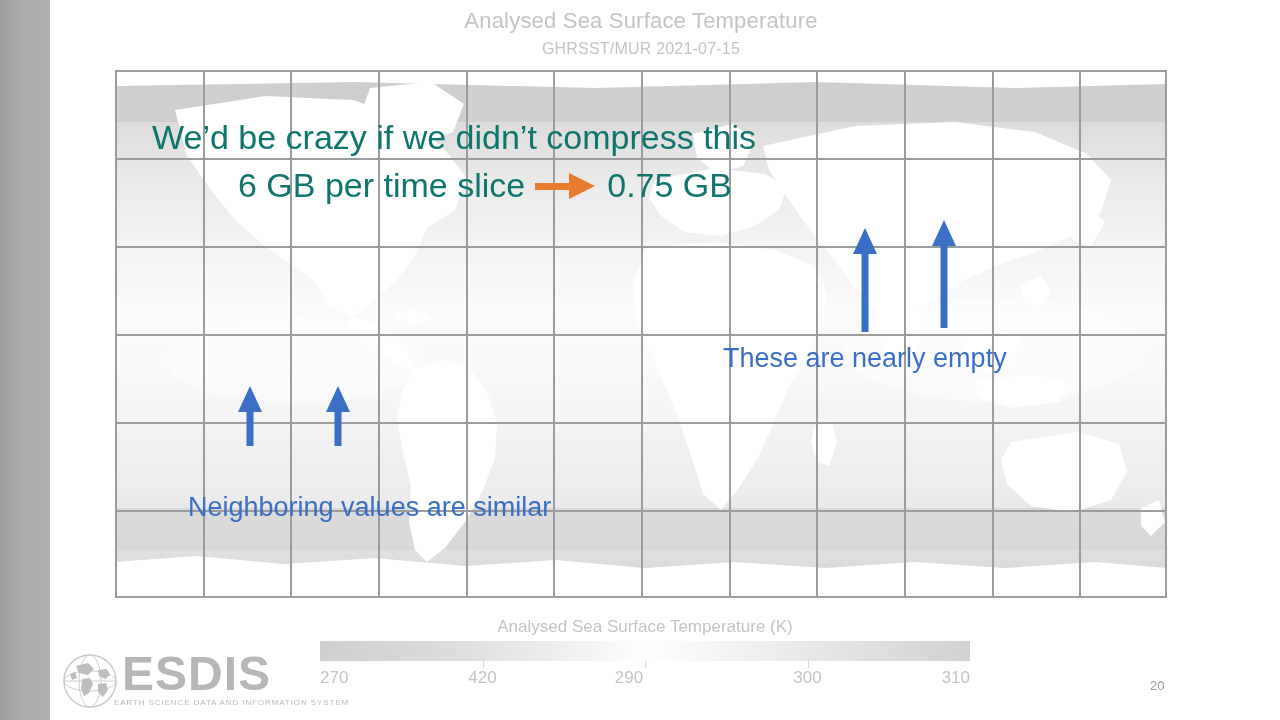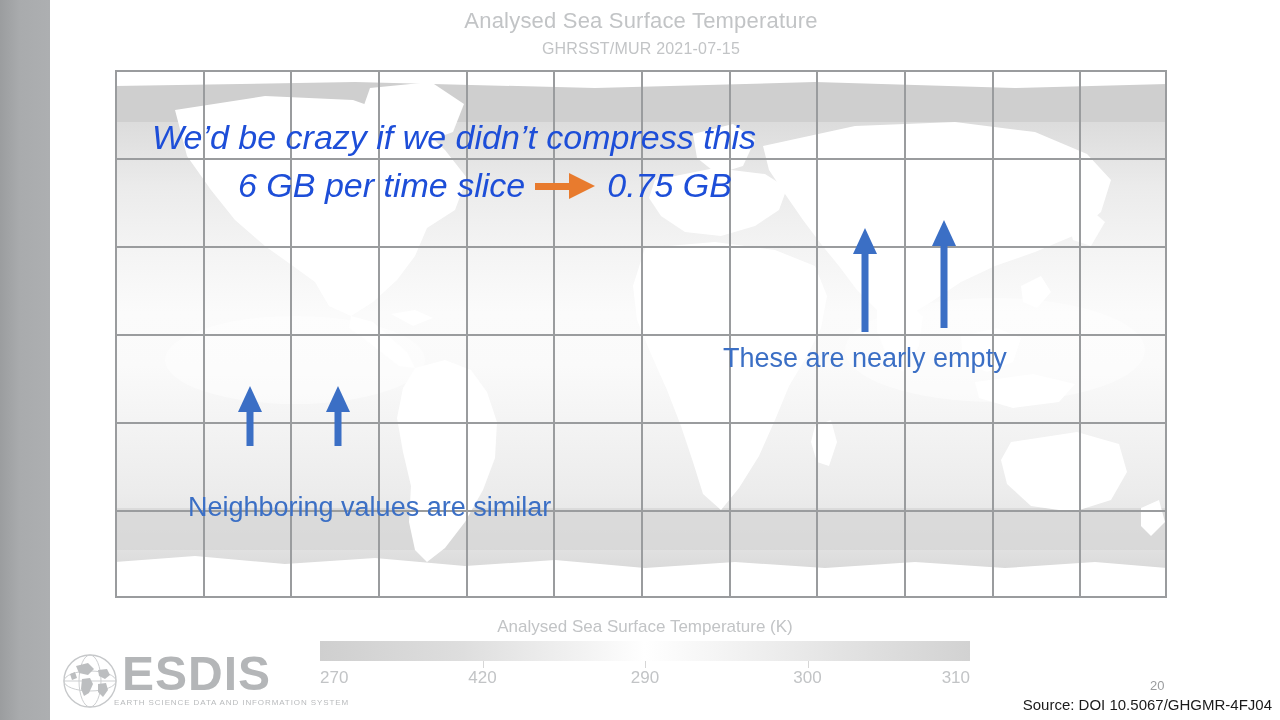--- a/index.html
+++ b/index.html
@@ -55,24 +55,23 @@
   }
   .grid-border {
     position: absolute; inset: 0;
     border: 2px solid #9a9c9e;
     pointer-events: none;
   }
 
   
   .orange-line {
     position: absolute;
-    color: #1d4ed8;
+    color: #0f766e;
     font-size: 34px;
     white-space: nowrap;
-    font-style: italic;
   }
   .orange-l1 { left: 152px; top: 118px; }
   .orange-l2 { left: 238px; top: 166px; display: flex; align-items: center; gap: 0; }
   .arrow-right-glyph {
     display: inline-block;
     position: relative;
     width: 62px; height: 26px;
     margin: 0 10px;
     vertical-align: middle;
   }
@@ -284,21 +283,21 @@
   <div class="cbar-title">Analysed Sea Surface Temperature (K)</div>
   <div class="cbar"></div>
   <div class="cbar-ticks">
       <i style="left: 162.5px;"></i>
       <i style="left: 325px;"></i>
       <i style="left: 487.5px;"></i>
     </div>
   <div class="cbar-labels">
       <span style="left: 0px; transform: none;">270</span>
       <span style="left: 162.5px;">420</span>
-      <span style="left: 325px;">290</span>
+      <span style="left: 309px;">290</span>
       <span style="left: 487.5px;">300</span>
       <span style="left: 650px; transform: translateX(-100%);">310</span>
     </div>
 
   <div class="logo">
     <svg class="logo-globe" viewBox="0 0 60 58">
       <circle cx="30" cy="29" r="26" fill="none" stroke="#c6c8ca" stroke-width="1.4"></circle>
       <ellipse cx="30" cy="29" rx="26" ry="10" fill="none" stroke="#cdcfd1" stroke-width="1"></ellipse>
       <ellipse cx="30" cy="29" rx="11" ry="26" fill="none" stroke="#cdcfd1" stroke-width="1"></ellipse>
       <line x1="4" y1="29" x2="56" y2="29" stroke="#cdcfd1" stroke-width="1"></line>
@@ -308,15 +307,14 @@
         <path d="M38 18 L47 17 L50 23 L45 27 L39 24 Z"></path>
         <path d="M38 32 L46 31 L48 38 L43 45 L38 40 Z"></path>
         <path d="M10 22 L15 20 L17 26 L12 28 Z"></path>
       </g>
     </svg>
     <div class="logo-text">ESDIS</div>
     <div class="logo-tagline">EARTH SCIENCE DATA AND INFORMATION SYSTEM</div>
   </div>
 
   <div class="page-num">20</div>
-  <div class="source">Source: DOI 10.5067/GHGMR-4FJ04</div>
 
 </div>
 
 </body></html>

